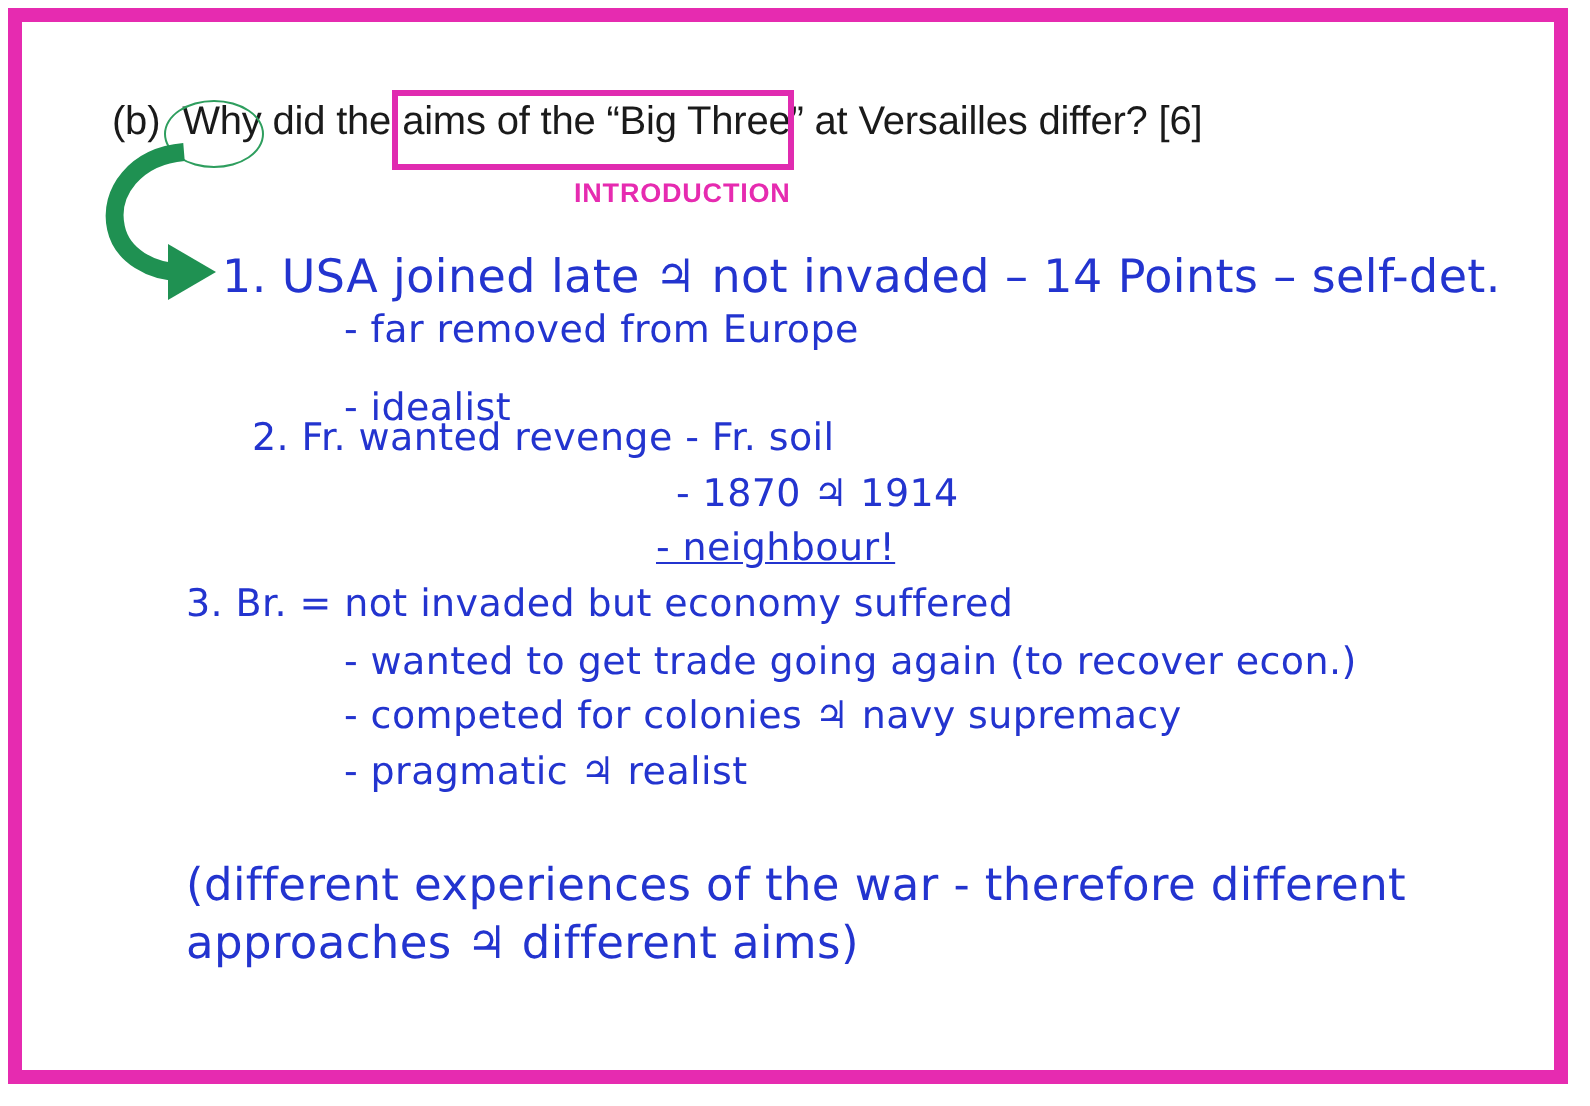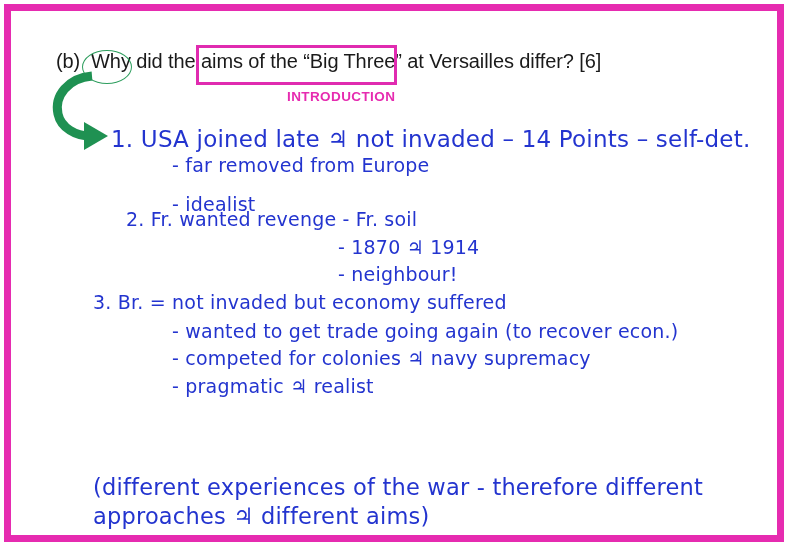--- a/index.html
+++ b/index.html
@@ -88,21 +88,20 @@
     font-family: "DejaVu Sans", sans-serif;
     font-size: 19px;
     white-space: nowrap;
     letter-spacing: 0.2px;
   }
   .note.big { font-size: 23px; }
   .note.para {
     font-size: 22.5px;
     line-height: 29px;
     white-space: pre-line;
-    margin-top: 44px;
   }
 </style>
 </head>
 <body>
 
 <div id="slide">
 
   <div id="frame"></div>
 
   <div id="question">
@@ -120,21 +119,21 @@
     <path d="M 40 56 L 64 70 L 40 84 Z" fill="#1f9152"></path>
   </svg>
 
   <div id="introduction">INTRODUCTION</div>
 
   <div class="note big" style="left:111px;  top:126px;">1. USA joined late ♃ not invaded – 14 Points – self-det.</div>
   <div class="note" style="left:172px; top:154px;">- far removed from Europe</div>
   <div class="note" style="left:172px; top:181px;margin-top:12px;">- idealist</div>
   <div class="note" style="left:93px;  top:208px;margin-left:33px;">2. Fr. wanted revenge  - Fr. soil</div>
   <div class="note" style="left:338px; top:236px;">- 1870 ♃ 1914</div>
-  <div class="note" style="left:338px; top:263px;">- neighbour!</div>
+  <div class="note" style="left:328px; top:263px;text-decoration:underline;">- neighbour!</div>
   <div class="note" style="left:93px;  top:291px;">3. Br. = not invaded but economy suffered</div>
   <div class="note" style="left:172px; top:320px;">- wanted to get trade going again (to recover econ.)</div>
   <div class="note" style="left:172px; top:375px;">- pragmatic ♃ realist</div>
   <div class="note" style="left:172px; top:347px;">- competed for colonies ♃ navy supremacy</div>
 
   <div class="note para" style="left:93px; top:429px;">(different experiences of the war - therefore different
 approaches ♃ different aims)</div>
 
 </div>
 

